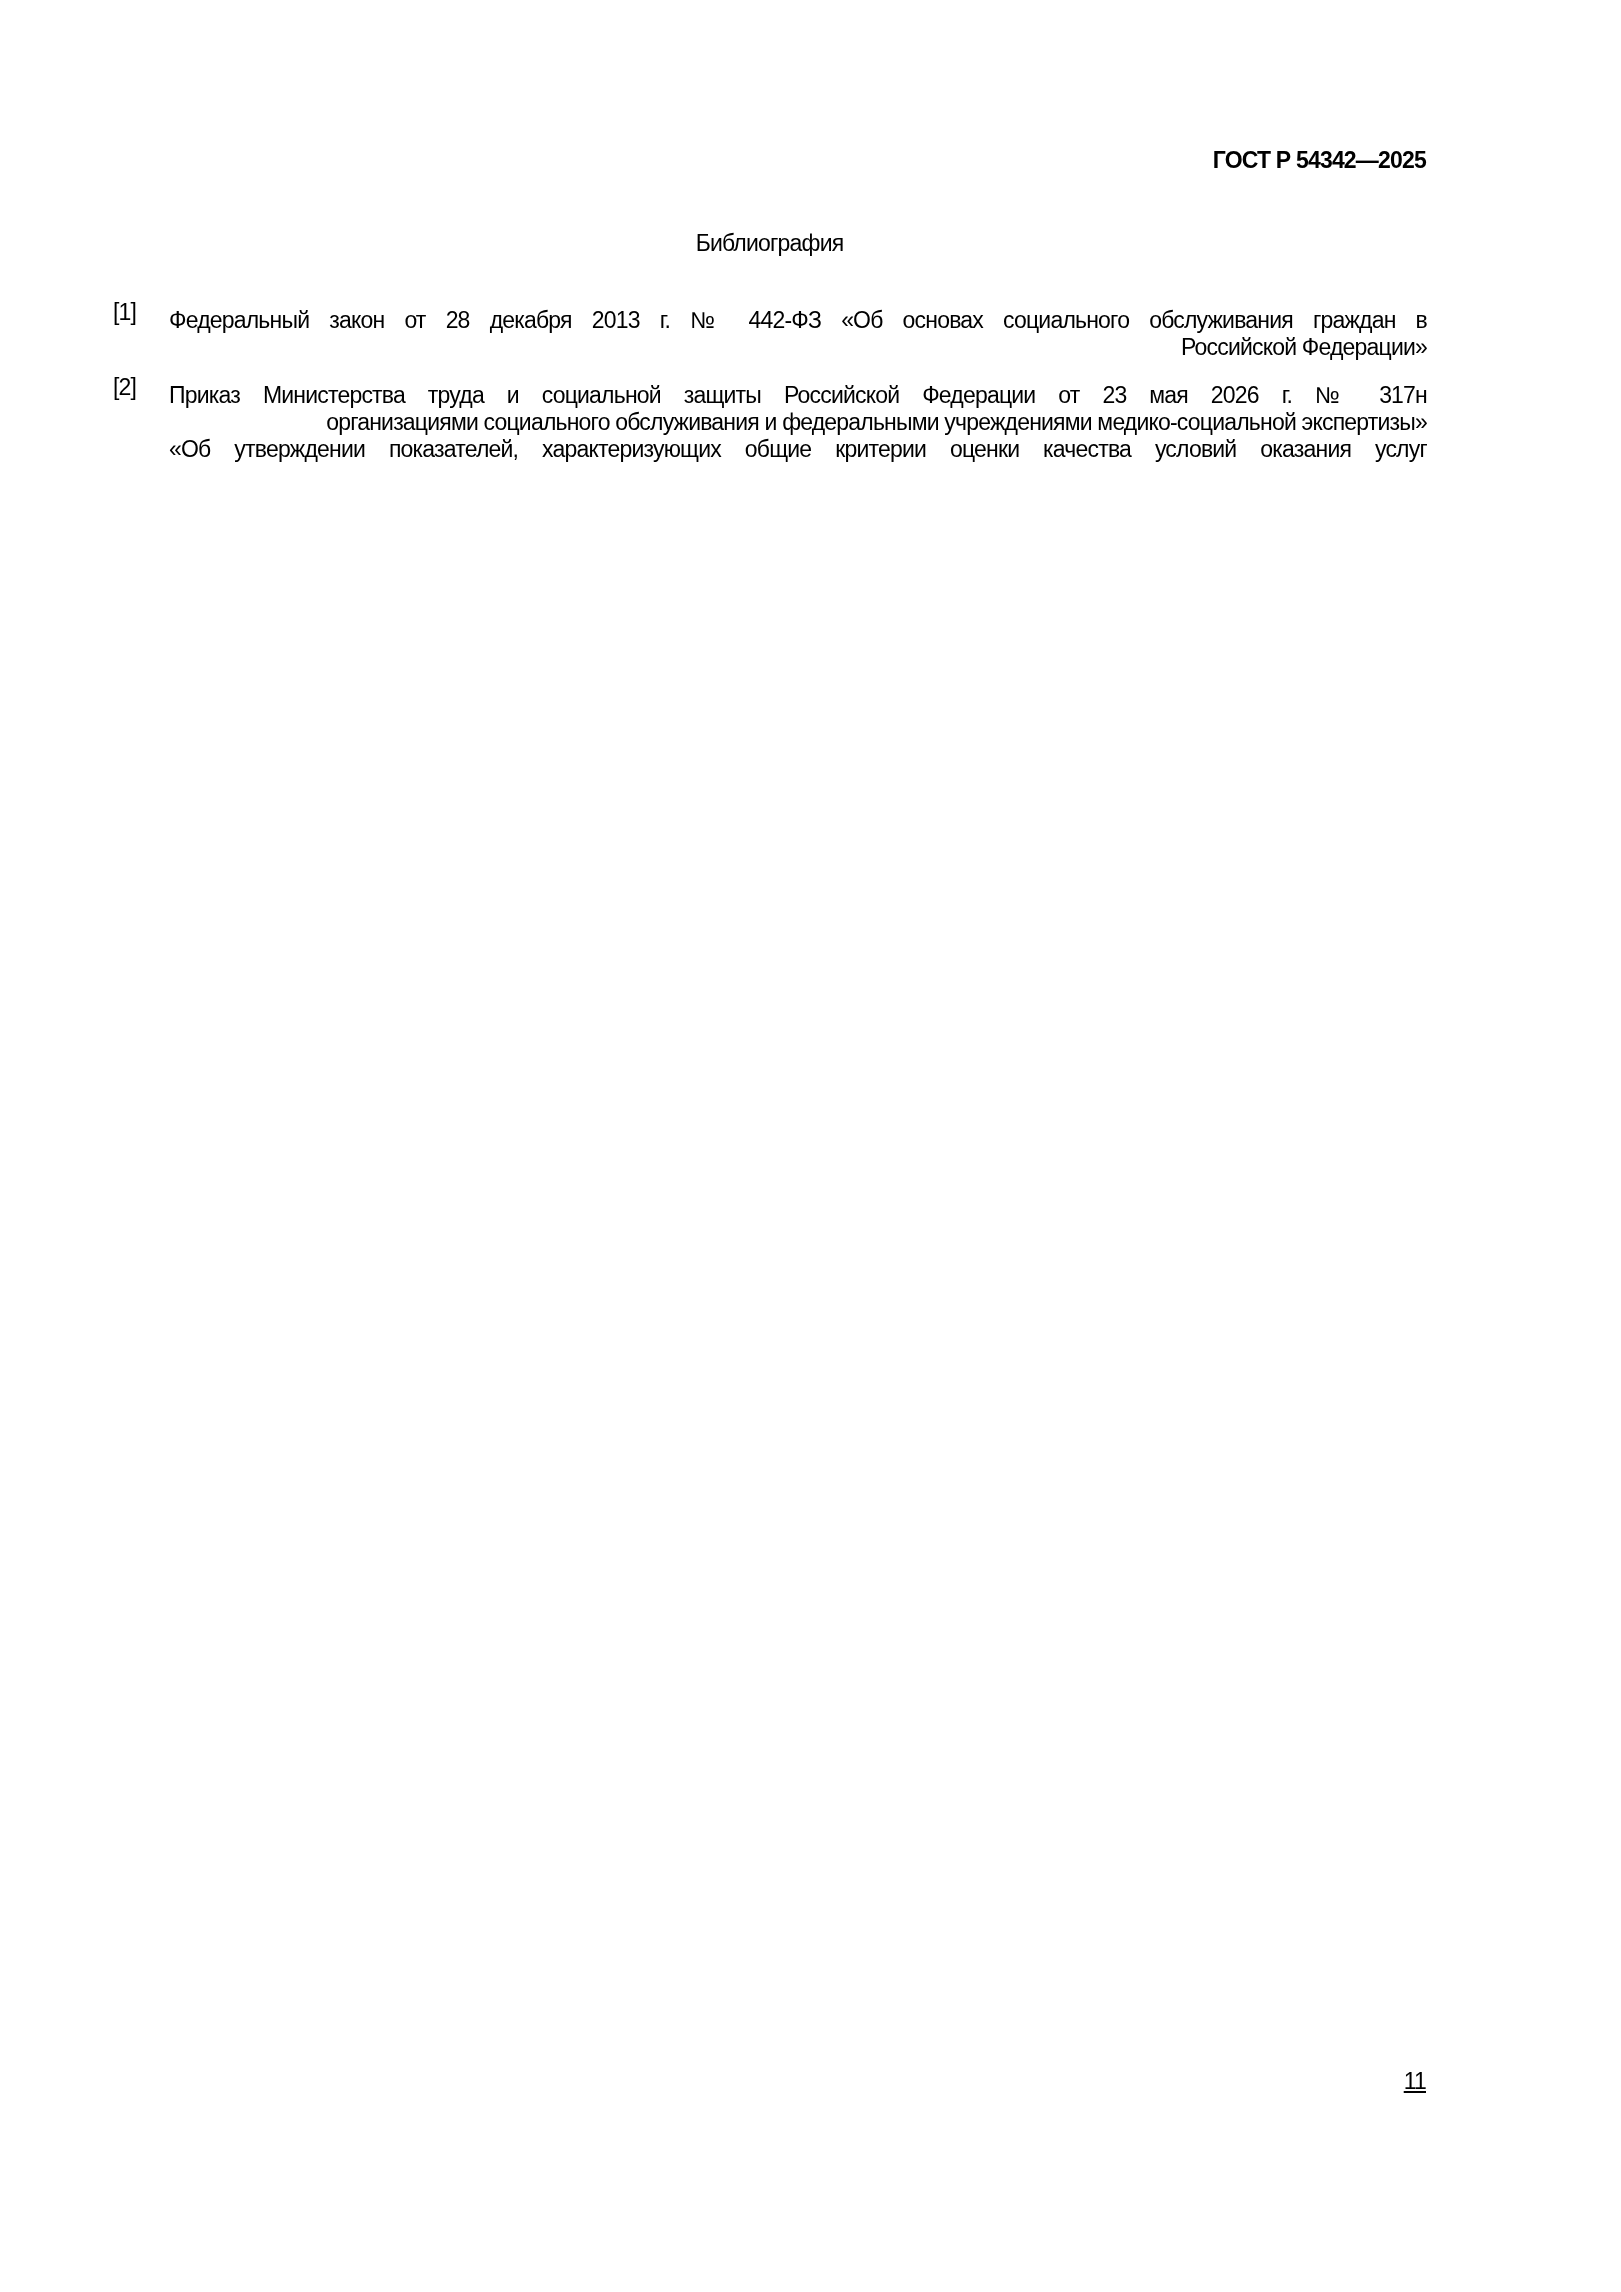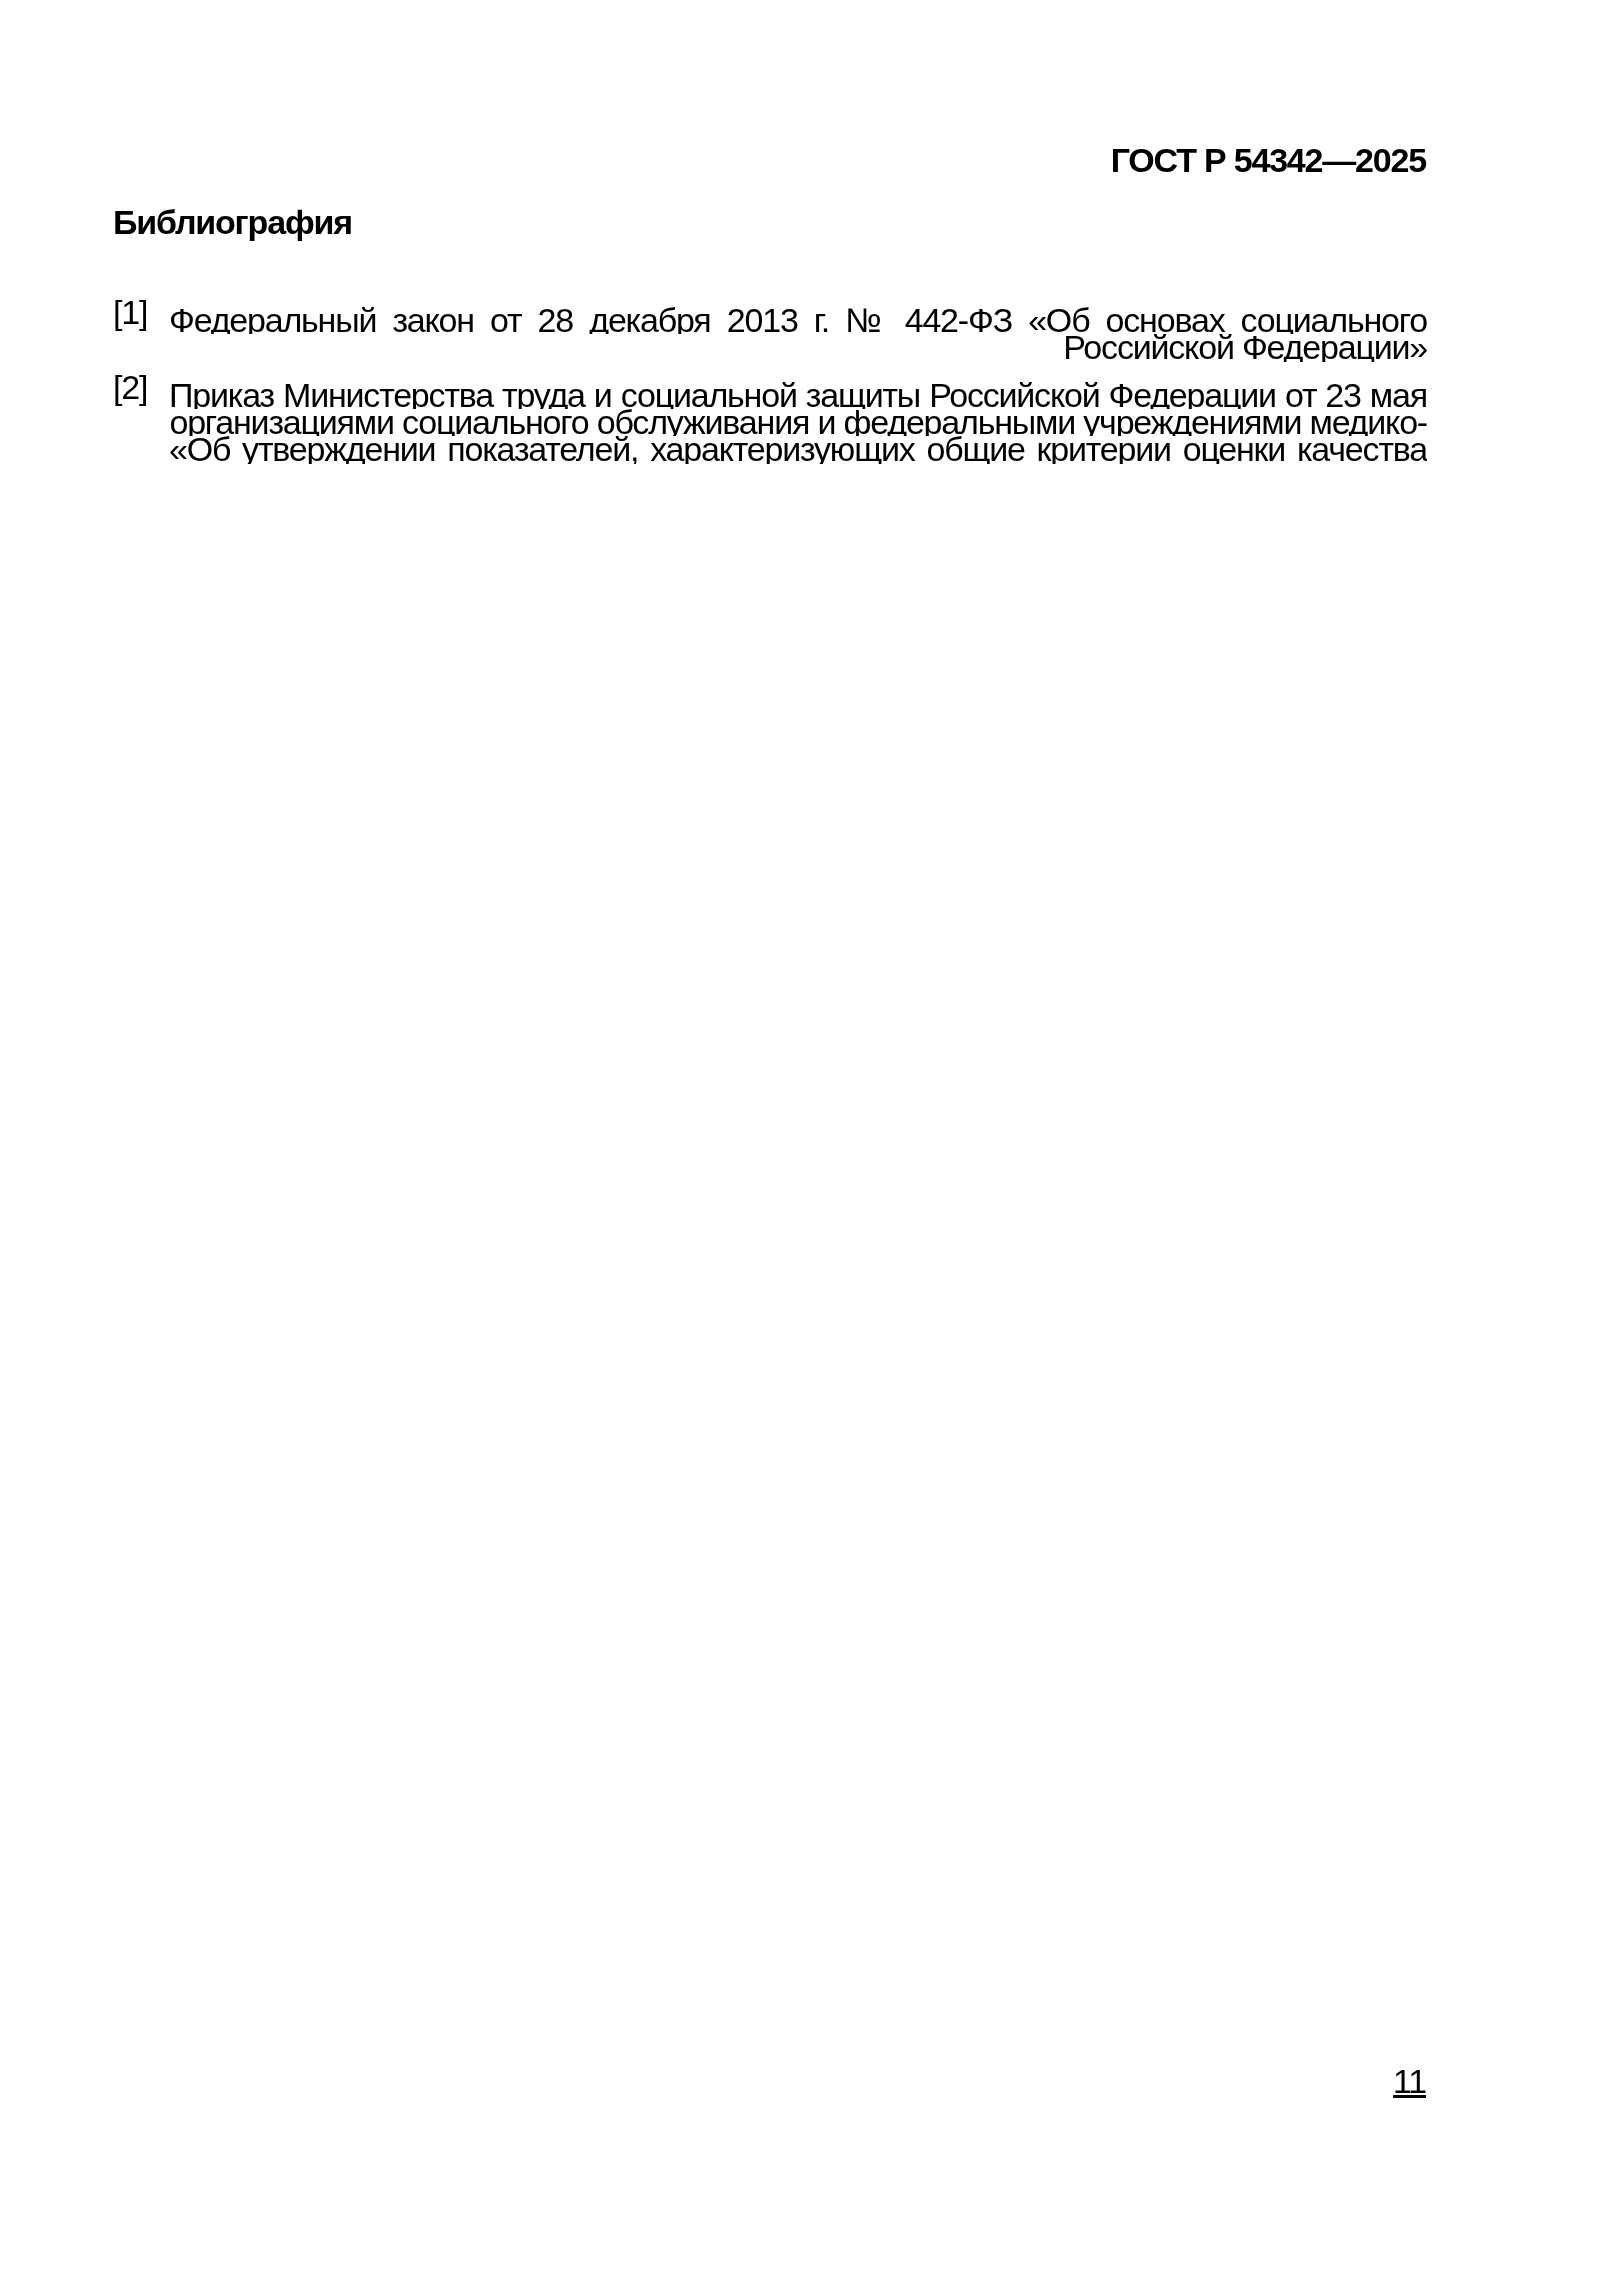--- a/index.html
+++ b/index.html
@@ -6,41 +6,41 @@
     margin: 0;
     padding: 0;
     background: #ffffff;
   }
   .page {
     position: relative;
     width: 1505px;
     height: 2293px;
     background: #ffffff;
     font-family: "Liberation Sans", "DejaVu Sans", sans-serif;
-    font-size: 34px;
+    font-size: 23px;
     line-height: 27.4px;
     letter-spacing: -0.035em;
     color: #000000;
     overflow: hidden;
   }
   
   .content-col {
     position: absolute;
     left: 113px;
     width: 1313px;
   }
   .doc-header {
     top: 147px;
     text-align: right;
     font-weight: 700;
   }
   .doc-title {
-    top: 209px;
-    text-align: left;
-    font-weight: 700;
+    top: 230px;
+    text-align: center;
+    font-weight: 400;
   }
   .bibliography {
     top: 299px;
   }
   .entry {
     display: flex;
     align-items: flex-start;
   }
   .entry + .entry {
     margin-top: 11.8px;

